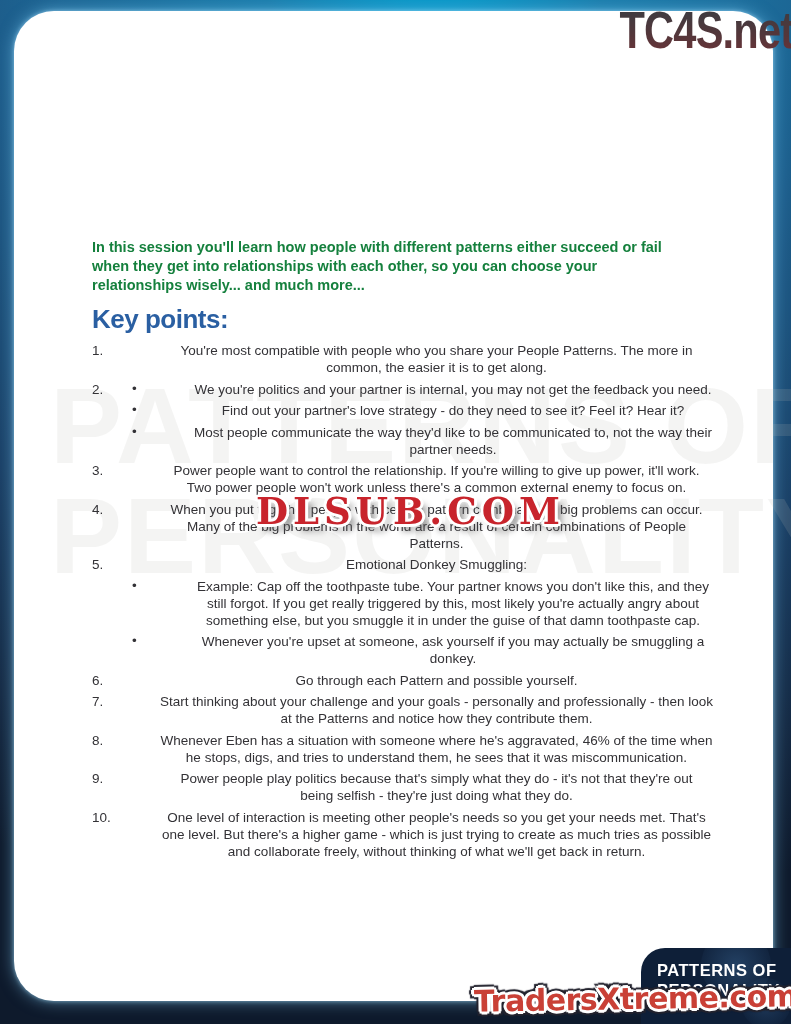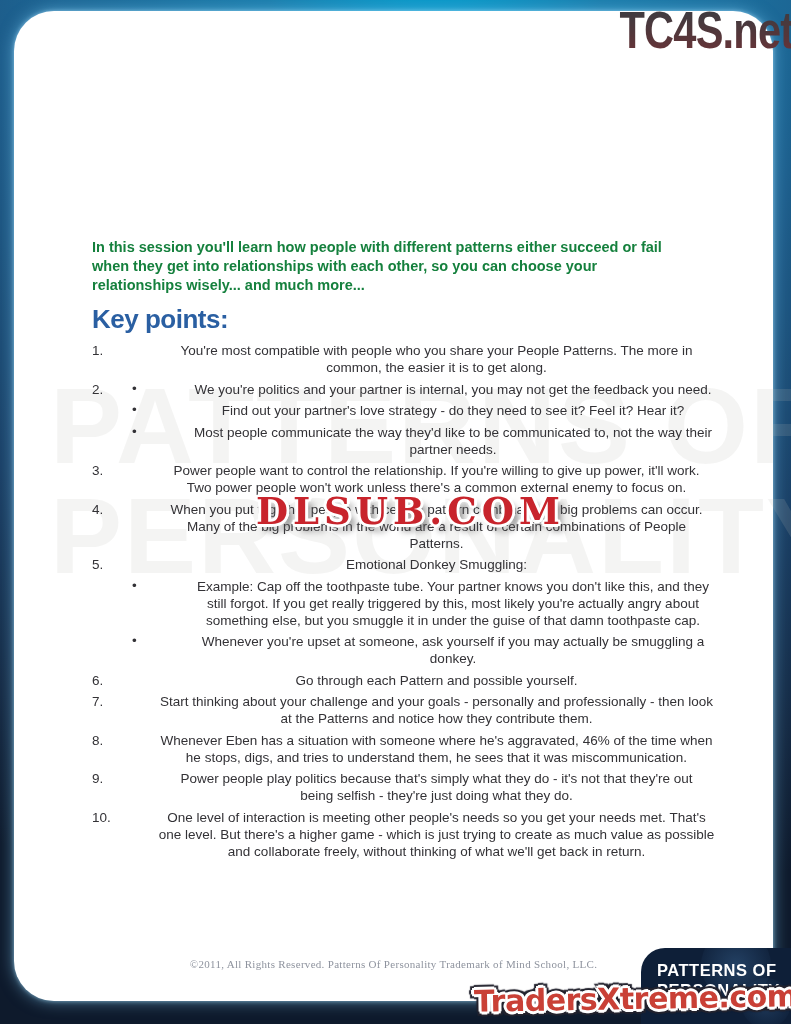--- a/index.html
+++ b/index.html
@@ -187,27 +187,26 @@
 
     <div class="kp-item">
       <span class="kp-num">9.</span>
       <div class="kp-text">Power people play politics because that's simply what they do - it's not that they're out
 being selfish - they're just doing what they do.</div>
     </div>
 
     <div class="kp-item">
       <span class="kp-num">10.</span>
       <div class="kp-text">One level of interaction is meeting other people's needs so you get your needs met. That's
-one level. But there's a higher game - which is just trying to create as much value as possible
+one level. But there's a higher game - which is just trying to create as much tries as possible
 and collaborate freely, without thinking of what we'll get back in return.</div>
     </div>
 
   </div>
 
-  <div class="footer">©2011, All Rights Reserved. Patterns Of Personality Trademark of Mind School, LLC.</div>
 </div>
 
 <div class="logo-box">
   <div class="logo-circle c1"></div>
   <div class="logo-circle c2"></div>
   <div class="logo-l1">PATTERNS OF</div>
   <div class="logo-l2">PERSONALITY</div>
 </div>
 
 <div class="wm-dlsub">DLSUB.COM</div>

